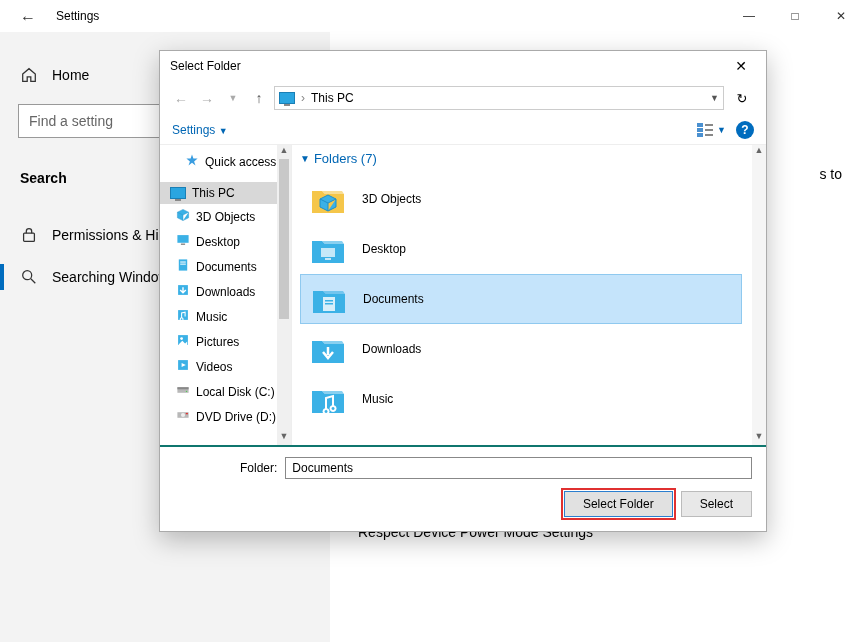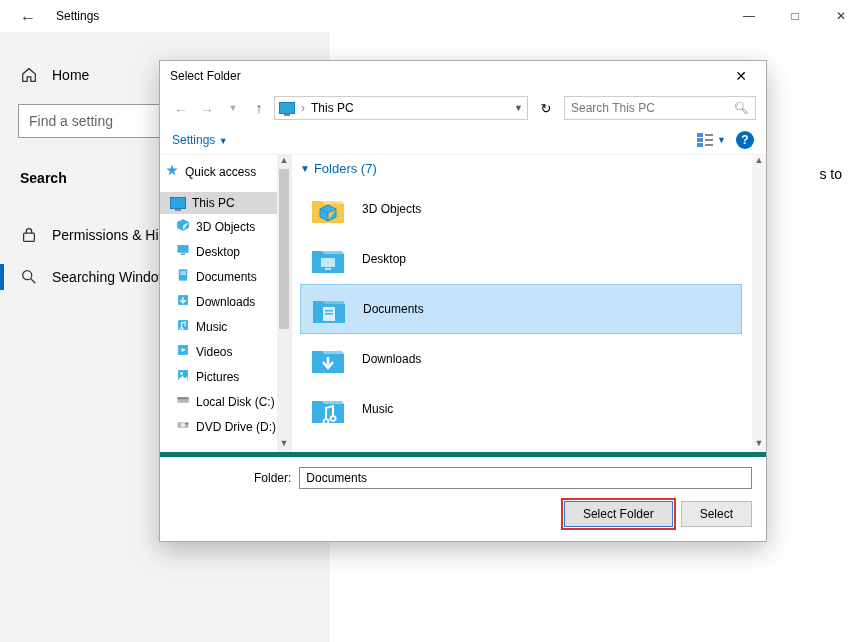--- a/index.html
+++ b/index.html
@@ -23,21 +23,21 @@
 .nav-item svg { margin-right: 14px; flex-shrink: 0; }
 .nav-item.active::before { content:""; position:absolute; left:0; top:8px; bottom:8px; width:4px; background:#006cbe; }
 .rightpane { flex: 1; padding: 24px 28px; }
 .rightpane h2 { font-weight: 600; font-size: 22px; margin: 0 0 16px 0; color: #333; }
 .rightpane .bodytext { font-size: 14px; color: #000; margin: 8px 0 24px 0; }
 .toggle { display: flex; align-items: center; gap: 10px; font-size: 14px; }
 .toggle .sw { width: 40px; height: 20px; border: 2px solid #000; border-radius: 10px; display: flex; align-items: center; padding: 1px; }
 .toggle .knob { width: 12px; height: 12px; background: #000; border-radius: 50%; }
 
 
-.dialog { position: absolute; left: 159px; top: 60px; width: 608px; height: 482px; background: #fff; border: 1px solid #aaa; box-shadow: 0 8px 24px rgba(0,0,0,0.25); display:flex; flex-direction:column; }
+.dialog { position: absolute; left: 159px; top: 50px; width: 608px; height: 482px; background: #fff; border: 1px solid #aaa; box-shadow: 0 8px 24px rgba(0,0,0,0.25); display:flex; flex-direction:column; }
 .dlg-title { height: 30px; display: flex; align-items: center; padding: 0 10px; font-size: 12px; }
 .dlg-title .close { margin-left: auto; width: 30px; text-align: center; font-size: 14px; }
 .dlg-addr { height: 34px; display: flex; align-items: center; padding: 0 10px; gap: 4px; }
 .dlg-addr .navbtn { width: 22px; height: 22px; display:flex; align-items:center; justify-content:center; color:#aaa; font-size:14px; }
 .dlg-addr .navbtn.enabled { color:#555; }
 .dlg-addr .patharea { flex: 1; height: 24px; border: 1px solid #ccc; display:flex; align-items:center; padding:0 4px; font-size:12px; gap:6px; }
 .dlg-addr .refresh { width:28px; height:24px; display:flex; align-items:center; justify-content:center; font-size:13px; }
 .dlg-addr .search { width: 192px; height:24px; border:1px solid #ccc; display:flex; align-items:center; padding:0 6px; font-size:12px; color:#777; justify-content:space-between; }
 .dlg-toolbar { height: 30px; display:flex; align-items:center; padding:0 12px; font-size:12px; color:#0066b4; border-bottom:1px solid #eee; }
 .dlg-toolbar .right { margin-left:auto; display:flex; align-items:center; gap:10px; }
@@ -51,21 +51,21 @@
 .tree .scroll .arr { position:absolute; left:0; right:0; height:14px; text-align:center; font-size:9px; color:#666; }
 .filearea { flex:1; display:flex; flex-direction:column; position:relative; }
 .filearea .scroll { position:absolute; right:0; top:0; bottom:0; width:14px; background:#f5f5f5; }
 .filearea .scroll .arr { position:absolute; left:0; right:0; height:14px; text-align:center; font-size:9px; color:#666; }
 .folderhdr { padding:6px 8px; font-size:13px; color:#0066b4; display:flex; align-items:center; gap:4px; }
 .folder-list { flex:1; overflow:hidden; padding:2px 24px 2px 8px; }
 .folder-row { display:flex; align-items:center; height:50px; gap:14px; padding:0 8px; font-size:12px; }
 .folder-row.sel { background:#c5e4fb; border:1px solid #8fc9ef; }
 .ficon { width:40px; height:36px; display:flex; align-items:center; justify-content:center; }
 
-.dlg-bottom { padding:10px 14px 14px 28px; border-top:5px solid #0f766e; }
+.dlg-bottom { padding:10px 14px 14px 14px; border-top:2px solid #0f766e; }
 .dlg-bottom .row1 { display:flex; align-items:center; gap:8px; font-size:12px; margin-bottom:12px; }
 .dlg-bottom .row1 input { flex:1; height:22px; border:1px solid #888; padding:0 6px; font-size:12px; }
 .dlg-bottom .row2 { display:flex; justify-content:flex-end; gap:8px; }
 .dlg-bottom button { height:26px; padding:0 18px; font-size:12px; background:#e8e8e8; border:1px solid #bbb; }
 .dlg-bottom button.primary { outline:2px solid #e03030; outline-offset:1px; border:1px solid #2a7ecf; background:#e1e1e1; }
 
 .monitor-icon { width:16px; height:12px; background:#2aa5e0; border:1px solid #1a7fb5; position:relative; }
 .monitor-icon::after { content:""; position:absolute; bottom:-3px; left:4px; width:6px; height:2px; background:#888; }
 
 </style>
@@ -131,24 +131,20 @@
     <div class="navbtn">→</div>
     <div class="navbtn" style="font-size:9px;">▼</div>
     <div class="navbtn enabled">↑</div>
     <div class="patharea">
       <div class="monitor-icon"></div>
       <span style="color:#888">›</span>
       <span>This PC</span>
       <span style="margin-left:auto; color:#555; font-size:9px;">▼</span>
     </div>
     <div class="refresh">↻</div>
-    <div class="search">
-      <span>Search This PC</span>
-      <span>🔍︎</span>
-    </div>
   </div>
   <div class="dlg-toolbar">
     <span><span>Settings</span> <span style="font-size:9px;">▼</span></span>
     <div class="right">
       <span style="color:#555; display:flex; align-items:center; gap:4px;">
         <svg width="16" height="14" viewBox="0 0 16 14">
             <rect x="0" y="0" width="6" height="4" fill="#4a90d0"></rect>
             <rect x="8" y="1" width="8" height="2" fill="#888"></rect>
             <rect x="0" y="5" width="6" height="4" fill="#4a90d0"></rect>
             <rect x="8" y="6" width="8" height="2" fill="#888"></rect>
@@ -156,21 +152,21 @@
             <rect x="8" y="11" width="8" height="2" fill="#888"></rect>
           </svg>
         <span style="font-size:9px; color:#0066b4;">▼</span>
       </span>
       <div class="help">?</div>
     </div>
   </div>
   <div class="dlg-main">
     <div class="tree">
       <div id="tree-items">
-          <div class="item" style="margin-bottom: 8px; padding-left: 5px;">
+          <div class="item" style="margin-bottom: 8px; padding-left: 25px;">
             <span><svg width="14" height="14" viewBox="0 0 20 20">
                 <path d="M10 2 L12 8 L18 8 L13 12 L15 18 L10 14 L5 18 L7 12 L2 8 L8 8 Z" fill="#3a9de0"></path>
               </svg></span>
             <span>Quick access</span>
           </div>
           <div class="item sel" style="margin-bottom: 0px; padding-left: 10px;">
             <span>
               <div class="monitor-icon"></div>
             </span>
             <span>This PC</span>
@@ -206,31 +202,31 @@
           <div class="item">
             <span><svg width="14" height="14" viewBox="0 0 20 20">
                 <rect x="3" y="3" width="14" height="14" fill="#3bb1e6"></rect>
                 <path d="M8 14 a2 2 0 1 0 0.1 0 M8 14 V7 L13 6 V12" stroke="#fff" stroke-width="1.5" fill="none"></path>
               </svg></span>
             <span>Music</span>
           </div>
           <div class="item">
             <span><svg width="14" height="14" viewBox="0 0 20 20">
                 <rect x="3" y="3" width="14" height="14" fill="#3bb1e6"></rect>
-                <path d="M8 7 L14 10 L8 13 Z" fill="#fff"></path>
-              </svg></span>
-            <span>Videos</span>
-          </div>
-          <div class="item">
-            <span><svg width="14" height="14" viewBox="0 0 20 20">
-                <rect x="3" y="3" width="14" height="14" fill="#3bb1e6"></rect>
                 <circle cx="8" cy="8" r="2" fill="#fff"></circle>
                 <path d="M4 16 L9 11 L13 15 L16 12 V17 H4 Z" fill="#fff"></path>
               </svg></span>
             <span>Pictures</span>
+          </div>
+          <div class="item">
+            <span><svg width="14" height="14" viewBox="0 0 20 20">
+                <rect x="3" y="3" width="14" height="14" fill="#3bb1e6"></rect>
+                <path d="M8 7 L14 10 L8 13 Z" fill="#fff"></path>
+              </svg></span>
+            <span>Videos</span>
           </div>
           <div class="item">
             <span><svg width="14" height="14" viewBox="0 0 20 20">
                 <rect x="2" y="6" width="16" height="8" fill="#b8b8b8"></rect>
                 <rect x="2" y="6" width="16" height="3" fill="#888"></rect>
                 <circle cx="15" cy="12" r="1" fill="#5c5"></circle>
               </svg></span>
             <span>Local Disk (C:)</span>
           </div>
           <div class="item">

